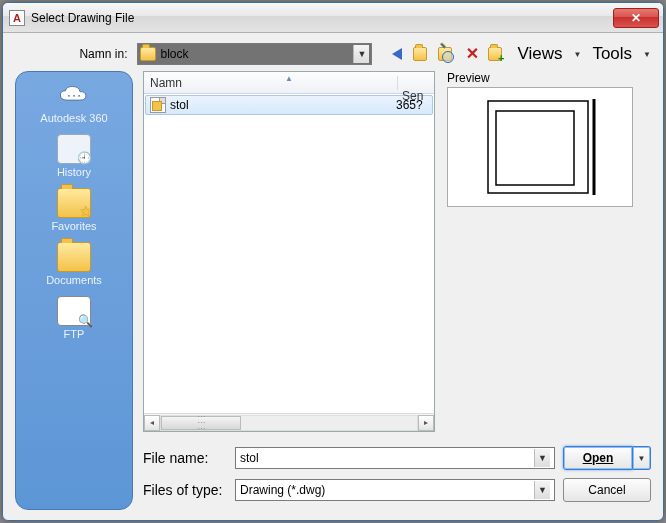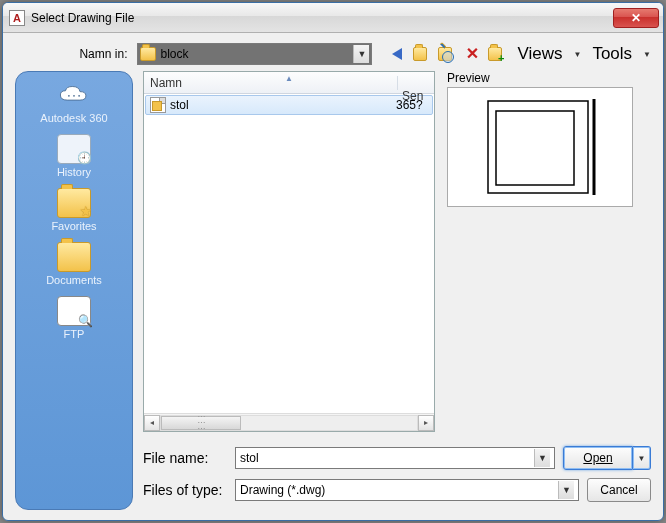--- a/index.html
+++ b/index.html
@@ -256,21 +256,21 @@
     color:#000;
   }
   .split-arrow{
     width:18px;height:24px;
     border:1px solid #8a8a8a;border-left:none;border-radius:0 3px 3px 0;
     background:linear-gradient(to bottom,#fdfdfd,#e6e6e6);
     display:flex;align-items:center;justify-content:center;font-size:8px;color:#333;
   }
   .btn-primary + .split-arrow{border-color:#3a7bd5;box-shadow:0 0 0 1px #8fbef3 inset;}
   .btn-primary{border-radius:3px 0 0 3px;}
-  .open-group{display:flex;}
+  .open-group{display:flex;font-weight:bold;}
 
   .folder-plus{position:relative;}
   .folder-plus::after{content:"+";position:absolute;bottom:-4px;right:-3px;color:#0a8a0a;font-weight:bold;font-size:11px;}
   .folder-mag{position:relative;}
   .folder-mag::after{content:"";position:absolute;bottom:-3px;right:-3px;width:10px;height:10px;border:1.5px solid #2a6fb0;border-radius:50%;background:rgba(200,220,245,.5);}
   .folder-mag::before{content:"";position:absolute;bottom:-6px;right:-6px;width:5px;height:1.5px;background:#2a6fb0;transform:rotate(45deg);}
 </style>
 </head>
 <body>
 
@@ -391,20 +391,20 @@
               <div class="btn btn-primary">Open</div>
               <div class="split-arrow">▼</div>
             </div>
           </div>
           <div class="brow">
             <div class="blabel">Files of type:</div>
             <div class="binput">
               <span class="binput-text">Drawing (*.dwg)</span>
               <div class="combo-arrow">▼</div>
             </div>
-            <div class="btn" style="width:64px">Cancel</div>
+            <div class="btn" style="width:88px">Cancel</div>
           </div>
         </div>
       </div>
     </div>
 
   </div>
 </div>
 
 </body></html>

